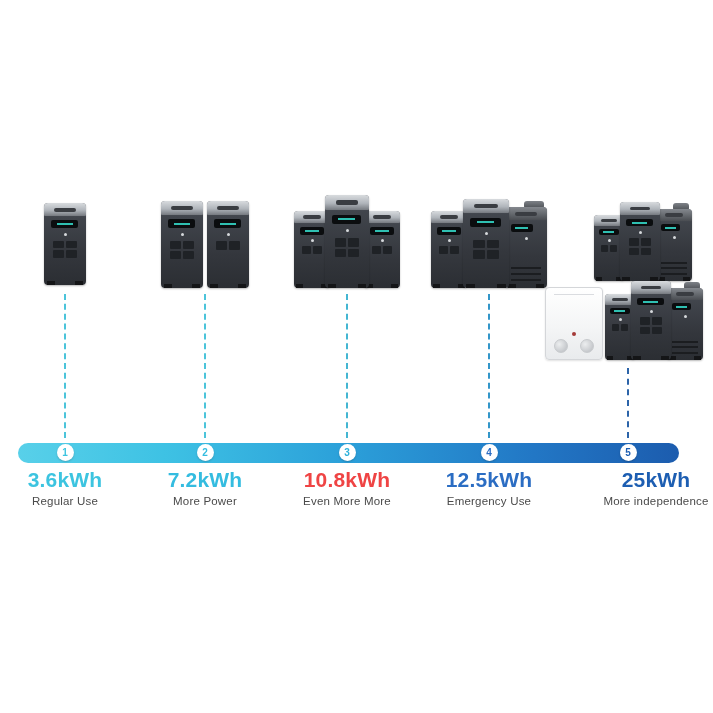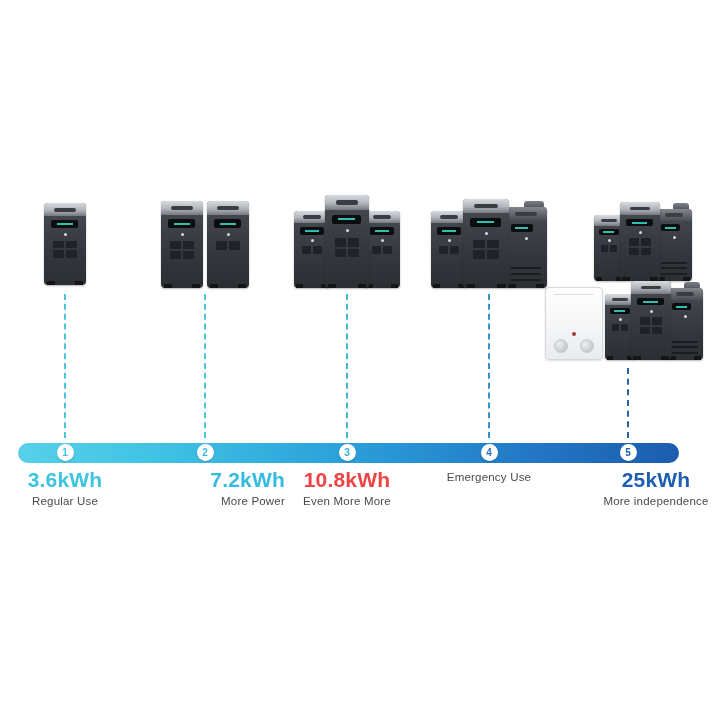--- a/index.html
+++ b/index.html
@@ -355,37 +355,38 @@
         <span>1</span>
       </div>
       <div class="label" style="left: -15px; top: 468px;">
         <div class="cap-val" style="color:#3cc4e0">3.6kWh</div>
         <div class="use-val" style="color:#4a4a4a">Regular Use</div>
       </div>
       <div class="connector" style="left: 204px; top: 294px; height: 144px; border-color: rgb(76, 196, 218);"></div>
       <div class="step-circle" style="left: 196.5px; top: 444px; color: rgb(52, 188, 224);">
         <span>2</span>
       </div>
-      <div class="label" style="left: 125px; top: 468px; text-align: right;">
+      <div class="label" style="left: 125px; top: 468px;">
         <div class="cap-val" style="color:#34bce0">7.2kWh</div>
         <div class="use-val" style="color:#4a4a4a">More Power</div>
       </div>
       <div class="connector" style="left: 346px; top: 294px; height: 144px; border-color: rgb(68, 182, 210);"></div>
       <div class="step-circle" style="left: 338.5px; top: 444px; color: rgb(45, 176, 218);">
         <span>3</span>
       </div>
       <div class="label" style="left: 267px; top: 468px;">
         <div class="cap-val" style="color:#ef4444">10.8kWh</div>
         <div class="use-val" style="color:#4a4a4a">Even More More</div>
       </div>
       <div class="connector" style="left: 488px; top: 294px; height: 144px; border-color: rgb(51, 150, 201);"></div>
       <div class="step-circle" style="left: 480.5px; top: 444px; color: rgb(43, 109, 195);">
         <span>4</span>
       </div>
       <div class="label" style="left: 409px; top: 468px;">
+        <div class="cap-val" style="color:#2b6dc3">12.5kWh</div>
         <div class="use-val" style="color:#4a4a4a">Emergency Use</div>
       </div>
       <div class="connector" style="left: 627px; top: 368px; height: 70px; border-color: rgb(44, 100, 169);"></div>
       <div class="step-circle" style="left: 619.5px; top: 444px; color: rgb(29, 94, 178);">
         <span>5</span>
       </div>
       <div class="label" style="left: 576px; top: 468px;">
         <div class="cap-val" style="color:#1d5eb2">25kWh</div>
         <div class="use-val" style="color:#4a4a4a">More independence</div>
       </div>

